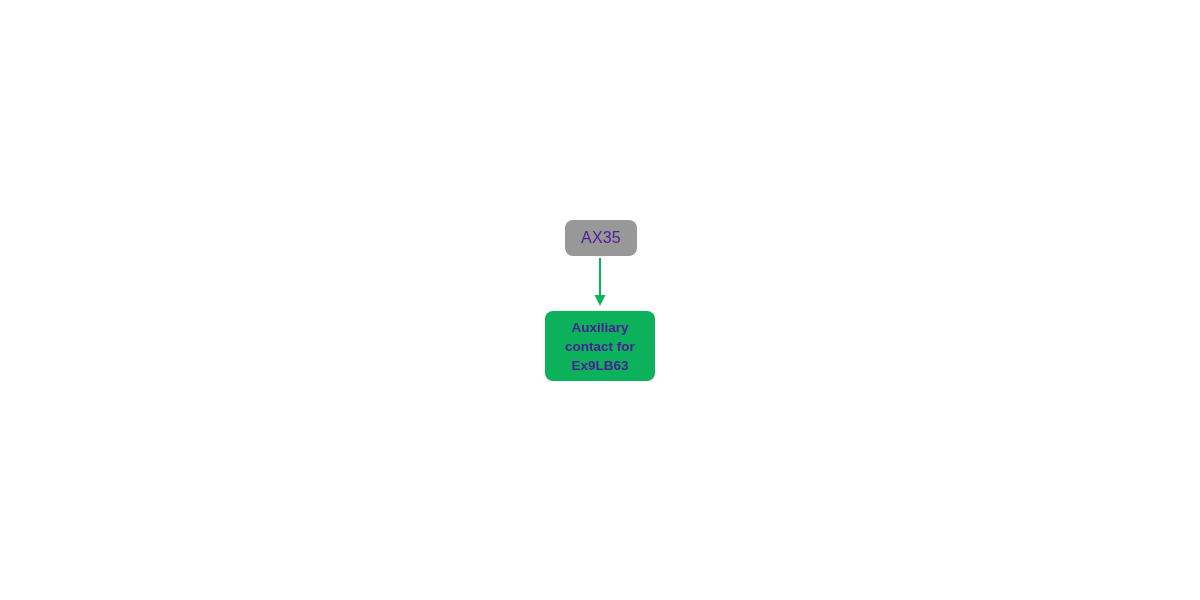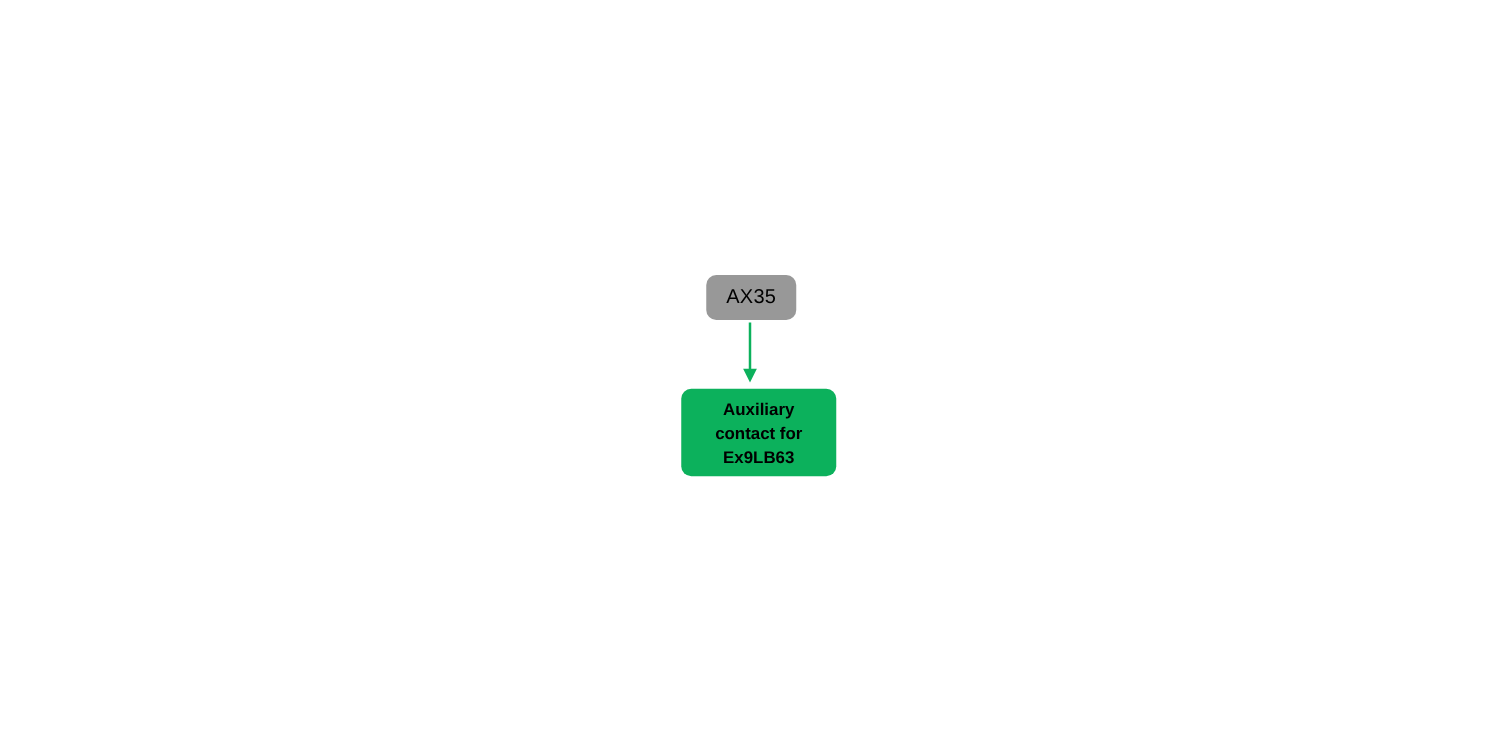--- a/index.html
+++ b/index.html
@@ -18,37 +18,37 @@
     width: 1200px;
     height: 600px;
   }
   .node {
     position: absolute;
     box-sizing: border-box;
     display: flex;
     align-items: center;
     justify-content: center;
     text-align: center;
-    color: #000000;
+    color: #4c1d95;
   }
   #node-ax35 {
     left: 565px;
     top: 220px;
     width: 72px;
     height: 36px;
     background: #989898;
     border-radius: 8px;
     font-size: 16px;
     font-weight: 400;
     letter-spacing: 0.2px;
   }
   #node-auxiliary {
     left: 545px;
     top: 311px;
-    width: 124px;
+    width: 110px;
     height: 70px;
     background: #0cb15c;
     border-radius: 8px;
     font-size: 13.5px;
     font-weight: 700;
     line-height: 19px;
     padding: 0 6px;
   }
   .node-label {
     display: block;

